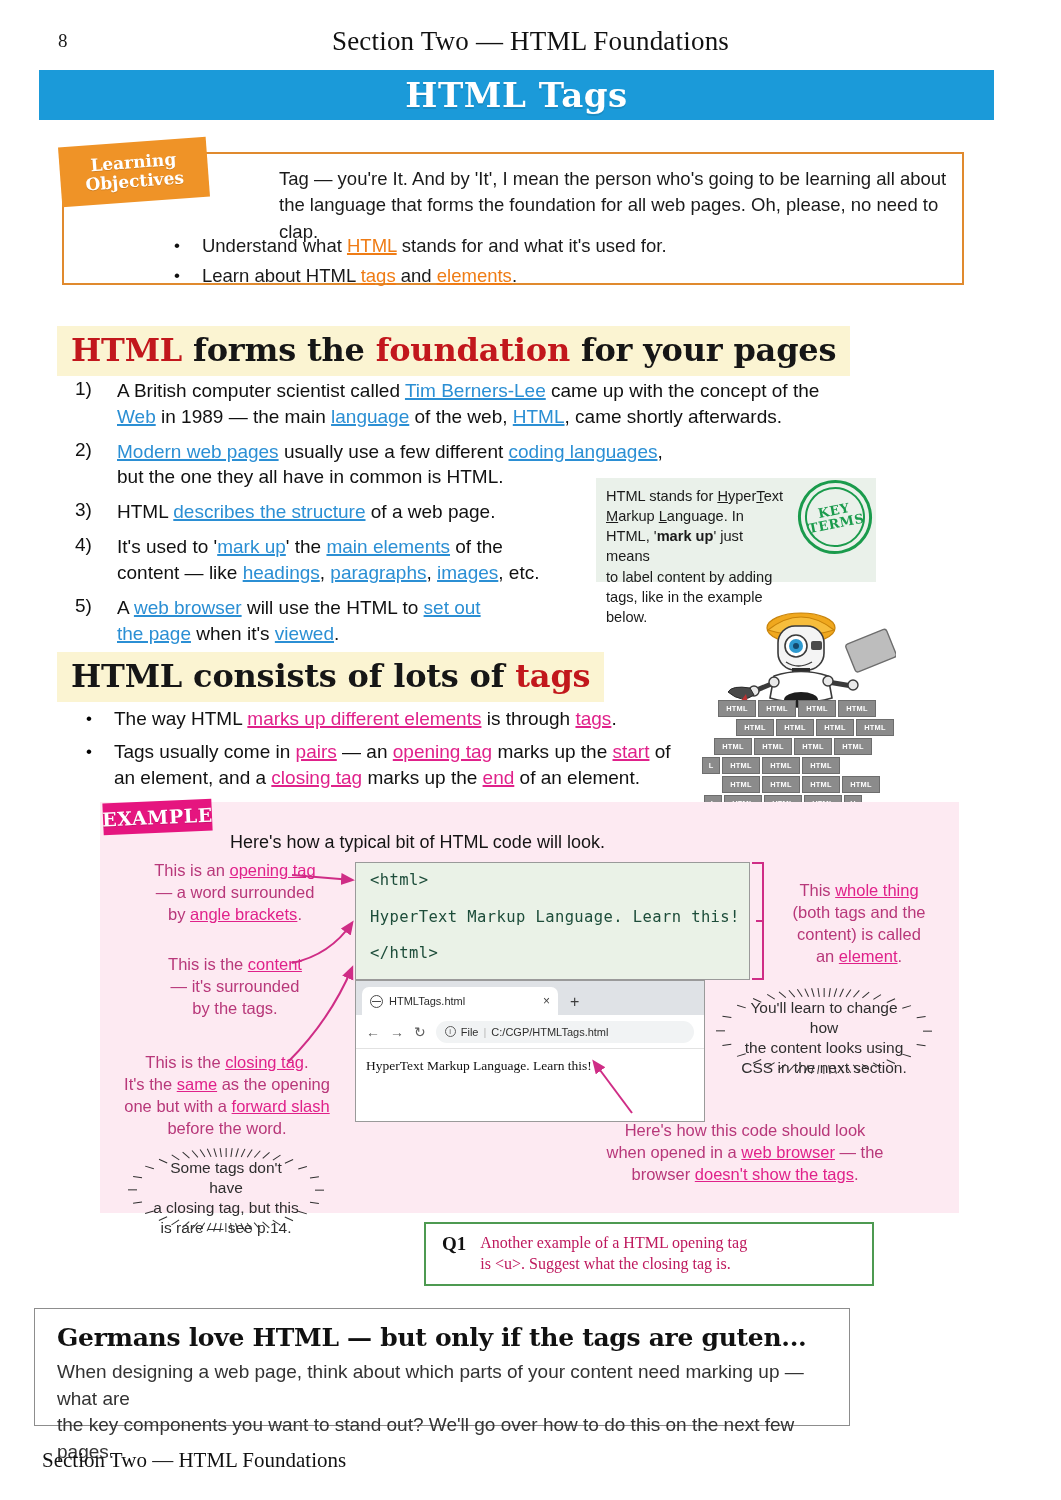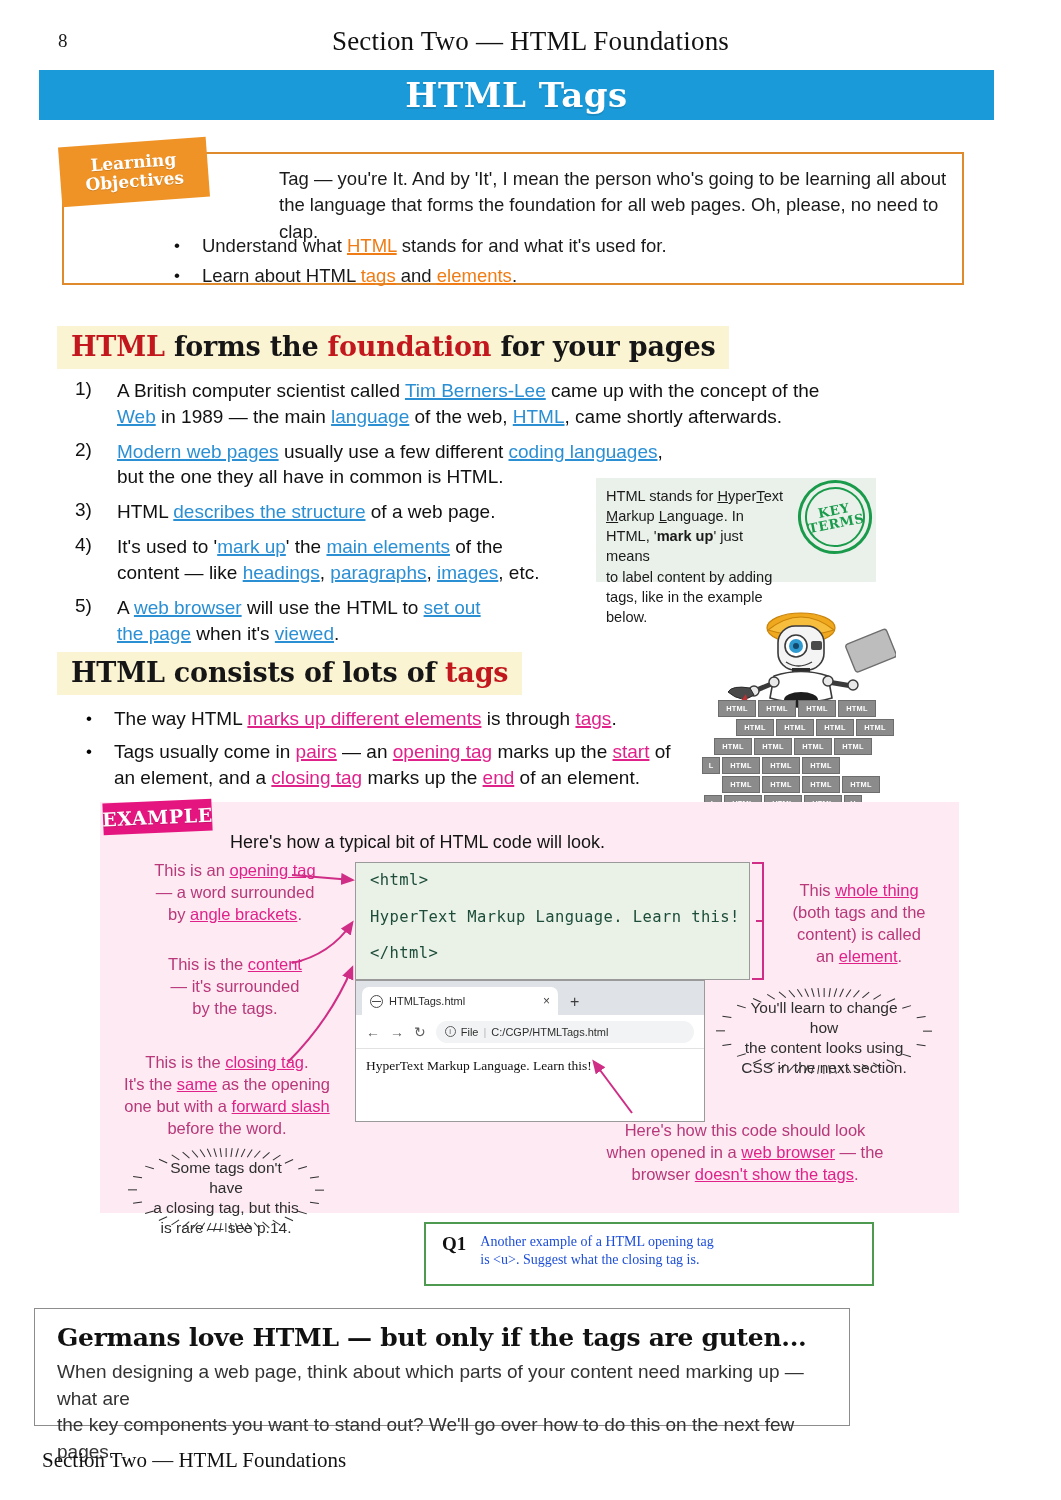--- a/index.html
+++ b/index.html
@@ -73,21 +73,21 @@
   }
   .lo-li .bul { color:#111; font-size:17px; line-height:1.6; }
 
   
   .sechead {
     position:absolute;
     background:#fbf4d2;
     padding:5px 14px 7px 14px;
     font-family:"DejaVu Serif", serif;
     font-weight:bold;
-    font-size:27px; color:#161616;
+    font-size:32px; color:#161616;
     white-space:nowrap;
     letter-spacing:-.2px;
   }
   .sechead .red { color:#c2171c; }
   #sec1 { left:57px; top:326px; }
   #sec2 { left:57px; top:652px; }
 
   
   .nlist { position:absolute; left:75px; top:378px; width:745px; }
   .nrow { display:flex; gap:16px; margin-bottom:9px; }
@@ -280,21 +280,21 @@
   .arrows { position:absolute; inset:0; pointer-events:none; }
 
   
   .q1 {
     position:absolute; left:424px; top:1222px;
     width:450px; height:64px;
     border:2px solid #4e9a51; background:#fff;
     display:flex; gap:14px; padding:9px 14px 0 16px;
   }
   .q1 .qn { font-family:"Liberation Serif", serif; font-weight:bold; font-size:19px; color:#111; }
-  .q1 .qt { font-family:"Liberation Serif", serif; font-size:14px; line-height:1.3; color:#1d4ed8; }
+  .q1 .qt { font-family:"Liberation Serif", serif; font-size:16px; line-height:1.3; color:#be185d; }
 
   
   .joke {
     position:absolute; left:34px; top:1308px;
     width:816px; height:118px;
     border:1px solid #8d8d8d; background:#fff;
     padding:14px 20px 0 22px;
   }
   .joke h3 {
     margin:0 0 7px 0;

